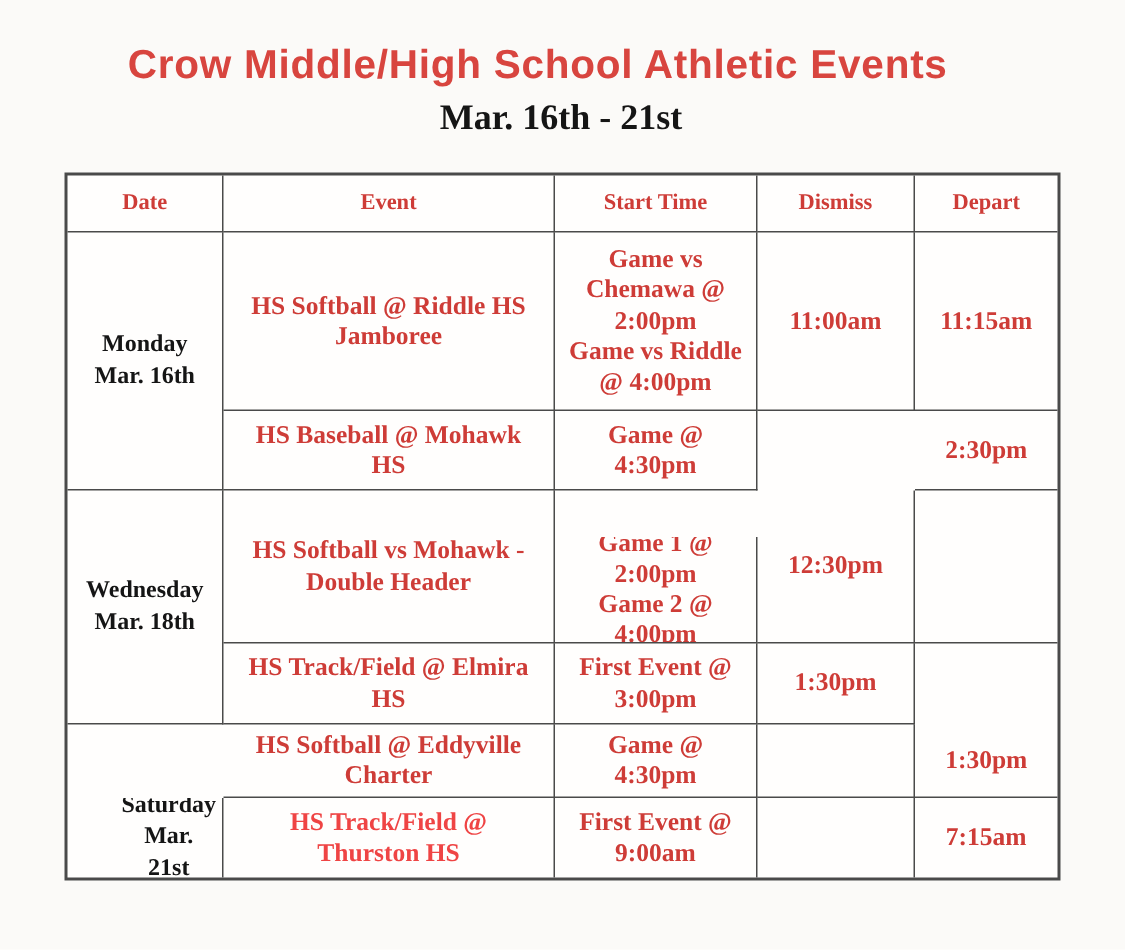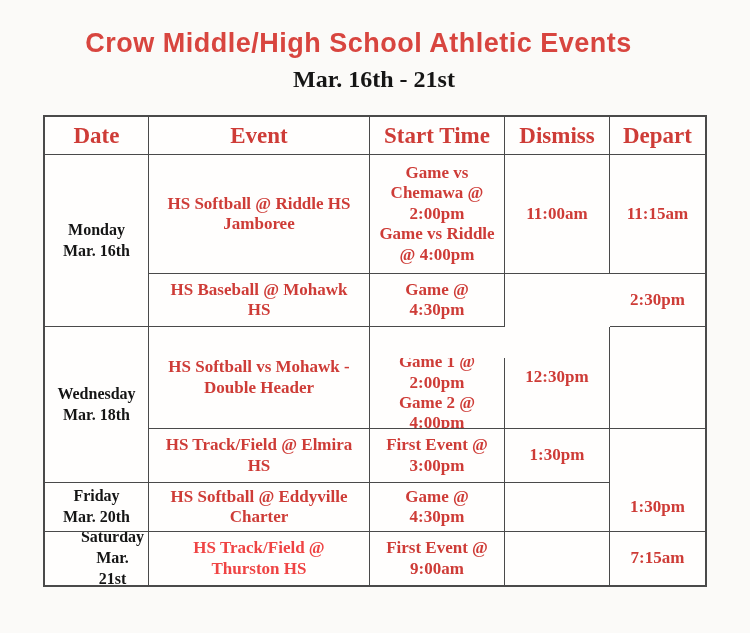--- a/index.html
+++ b/index.html
@@ -32,21 +32,21 @@
     border-right:1.5px solid #4a4a4a;
     border-bottom:1.5px solid #4a4a4a;
     display:flex; flex-direction:column;
     align-items:center; justify-content:center;
     text-align:center; white-space:pre-line;
     padding:2px 6px; box-sizing:border-box;
     overflow:hidden;
   }
   .last-col { border-right:none; }
   .last-row { border-bottom:none; }
-  .hdr  { font-size:23px; font-weight:bold; }
+  .hdr  { font-size:15px; font-weight:bold; }
   .date { font-size:16px; font-weight:bold; line-height:1.3; }
   .red  { font-size:17px; font-weight:bold; line-height:1.2; }
   .gap13 { }
 </style>
 </head>
 <body>
 
 <div class="title" style="color:#d8453f;">Crow Middle/High School Athletic Events</div>
 <div class="subtitle" style="color:#151515;">Mar. 16th - 21st</div>
 
@@ -93,24 +93,20 @@
   </div>
   <div class="cell red" style="grid-area:4/4; color:#ce3c37;">12:30pm</div>
   <div class="cell red last-col" style="grid-area:4/5; color:#ce3c37;"></div>
 
   <div class="cell red" style="grid-area:5/2; color:#ce3c37;">HS Track/Field @ Elmira
 HS</div>
   <div class="cell red" style="grid-area:5/3; color:#ce3c37;">First Event @
 3:00pm</div>
   <div class="cell red" style="grid-area:5/4; color:#ce3c37;">1:30pm</div>
 
-  <div class="cell date" style="grid-area:6/1; color:#151515;">
-    <div>Friday</div>
-    <div>Mar. 20th</div>
-  </div>
   <div class="cell red" style="grid-area:6/2; color:#ce3c37;">HS Softball @ Eddyville
 Charter</div>
   <div class="cell red" style="grid-area:6/3; color:#ce3c37;">Game @ 4:30pm</div>
   <div class="cell red" style="grid-area:6/4; color:#ce3c37;"></div>
   <div class="cell red last-col" style="grid-area:6/5; color:#ce3c37;">1:30pm</div>
 
   <div class="cell date last-row" style="grid-area:7/1; color:#151515;margin-left:32px;">
     <div>Saturday</div>
     <div>Mar. 21st</div>
   </div>

